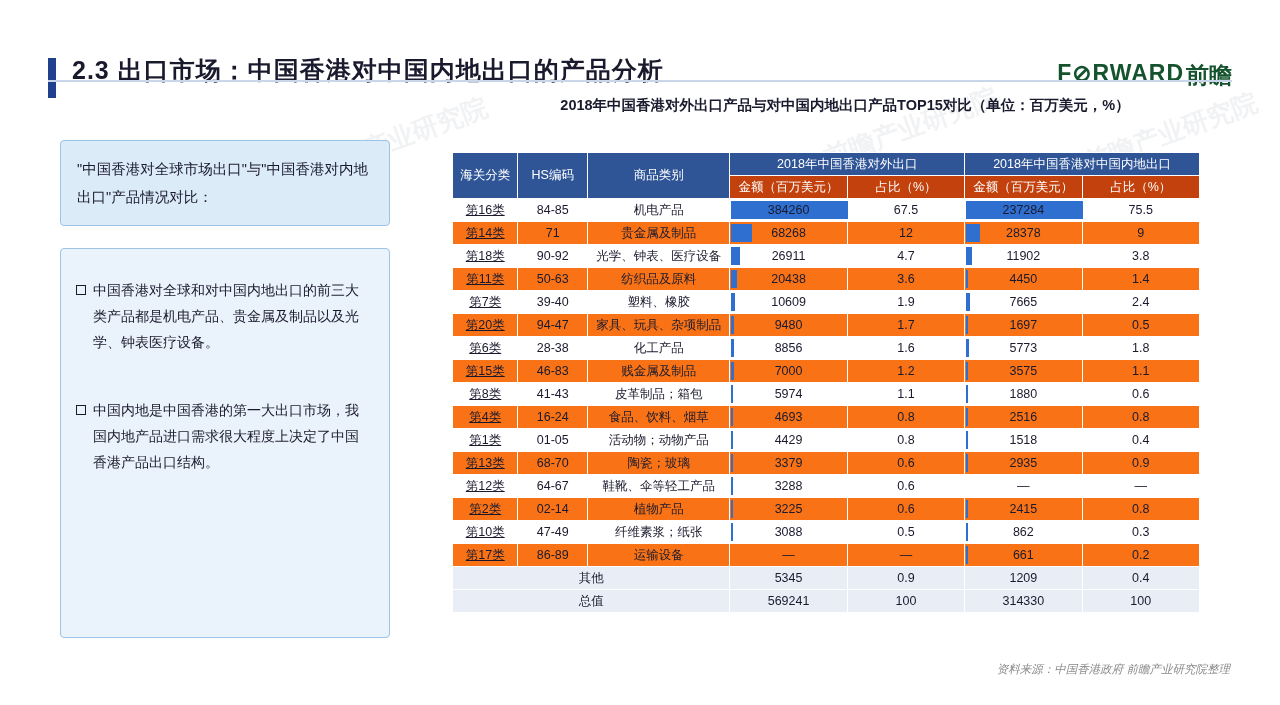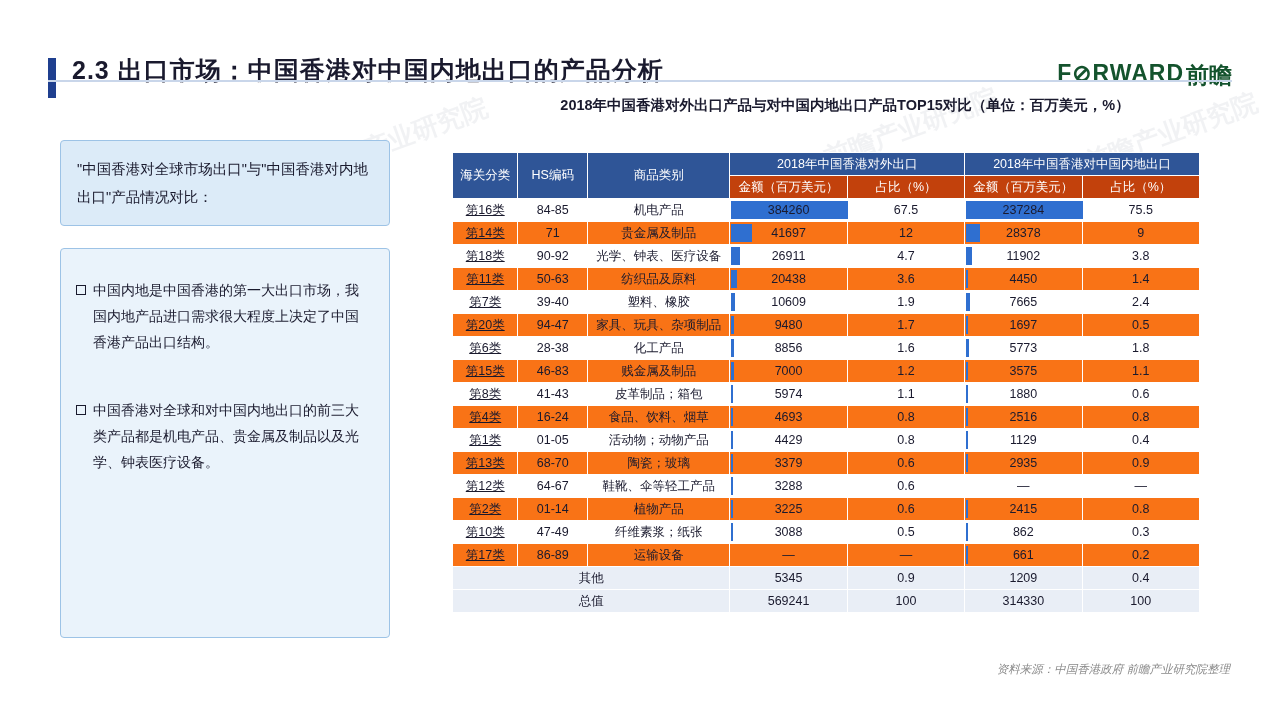--- a/index.html
+++ b/index.html
@@ -219,22 +219,22 @@
   <div class="logo">
     <span class="logo-mark">F⊘RWARD</span>
     <span class="logo-cn">前瞻</span>
   </div>
 </div>
 <div class="header-rule"></div>
 
 <div class="left-note">"中国香港对全球市场出口"与"中国香港对内地出口"产品情况对比：</div>
 
 <div class="left-box">
+  <div class="bullet">中国香港对全球和对中国内地出口的前三大类产品都是机电产品、贵金属及制品以及光学、钟表医疗设备。</div>
   <div class="bullet">中国内地是中国香港的第一大出口市场，我国内地产品进口需求很大程度上决定了中国香港产品出口结构。</div>
-  <div class="bullet">中国香港对全球和对中国内地出口的前三大类产品都是机电产品、贵金属及制品以及光学、钟表医疗设备。</div>
 </div>
 
 <div class="table-title">2018年中国香港对外出口产品与对中国内地出口产品TOP15对比（单位：百万美元，%）</div>
 
 <table class="data">
   <thead>
     <tr>
       <th rowspan="2">海关分类</th>
       <th rowspan="2">HS编码</th>
       <th rowspan="2">商品类别</th>
@@ -255,21 +255,21 @@
         <td class="name">机电产品</td>
         <td class="amt barcell"><span class="bar" style="width: 100%;"></span><span class="val">384260</span></td>
         <td class="pct">67.5</td>
         <td class="amt barcell"><span class="bar" style="width: 100%;"></span><span class="val">237284</span></td>
         <td class="pct">75.5</td>
       </tr>
       <tr class="alt">
         <td class="cat">第14类</td>
         <td class="hs">71</td>
         <td class="name">贵金属及制品</td>
-        <td class="amt barcell"><span class="bar" style="width: 18%;"></span><span class="val">41697</span></td>
+        <td class="amt barcell"><span class="bar" style="width: 18%;"></span><span class="val">68268</span></td>
         <td class="pct">12</td>
         <td class="amt barcell"><span class="bar" style="width: 12%;"></span><span class="val">28378</span></td>
         <td class="pct">9</td>
       </tr>
       <tr>
         <td class="cat">第18类</td>
         <td class="hs">90-92</td>
         <td class="name">光学、钟表、医疗设备</td>
         <td class="amt barcell"><span class="bar" style="width: 7%;"></span><span class="val">26911</span></td>
         <td class="pct">4.7</td>
@@ -338,21 +338,21 @@
         <td class="pct">0.8</td>
         <td class="amt barcell"><span class="bar" style="width: 1.5%;"></span><span class="val">2516</span></td>
         <td class="pct">0.8</td>
       </tr>
       <tr>
         <td class="cat">第1类</td>
         <td class="hs">01-05</td>
         <td class="name">活动物；动物产品</td>
         <td class="amt barcell"><span class="bar" style="width: 1.5%;"></span><span class="val">4429</span></td>
         <td class="pct">0.8</td>
-        <td class="amt barcell"><span class="bar" style="width: 1.2%;"></span><span class="val">1129</span></td>
+        <td class="amt barcell"><span class="bar" style="width: 1.2%;"></span><span class="val">1518</span></td>
         <td class="pct">0.4</td>
       </tr>
       <tr class="alt">
         <td class="cat">第13类</td>
         <td class="hs">68-70</td>
         <td class="name">陶瓷；玻璃</td>
         <td class="amt barcell"><span class="bar" style="width: 1.2%;"></span><span class="val">3379</span></td>
         <td class="pct">0.6</td>
         <td class="amt barcell"><span class="bar" style="width: 1.5%;"></span><span class="val">2935</span></td>
         <td class="pct">0.9</td>
@@ -361,21 +361,21 @@
         <td class="cat">第12类</td>
         <td class="hs">64-67</td>
         <td class="name">鞋靴、伞等轻工产品</td>
         <td class="amt barcell"><span class="bar" style="width: 1.2%;"></span><span class="val">3288</span></td>
         <td class="pct">0.6</td>
         <td class="amt barcell"><span class="val">—</span></td>
         <td class="pct">—</td>
       </tr>
       <tr class="alt">
         <td class="cat">第2类</td>
-        <td class="hs">01-14</td>
+        <td class="hs">02-14</td>
         <td class="name">植物产品</td>
         <td class="amt barcell"><span class="bar" style="width: 1.2%;"></span><span class="val">3225</span></td>
         <td class="pct">0.6</td>
         <td class="amt barcell"><span class="bar" style="width: 1.5%;"></span><span class="val">2415</span></td>
         <td class="pct">0.8</td>
       </tr>
       <tr>
         <td class="cat">第10类</td>
         <td class="hs">47-49</td>
         <td class="name">纤维素浆；纸张</td>

